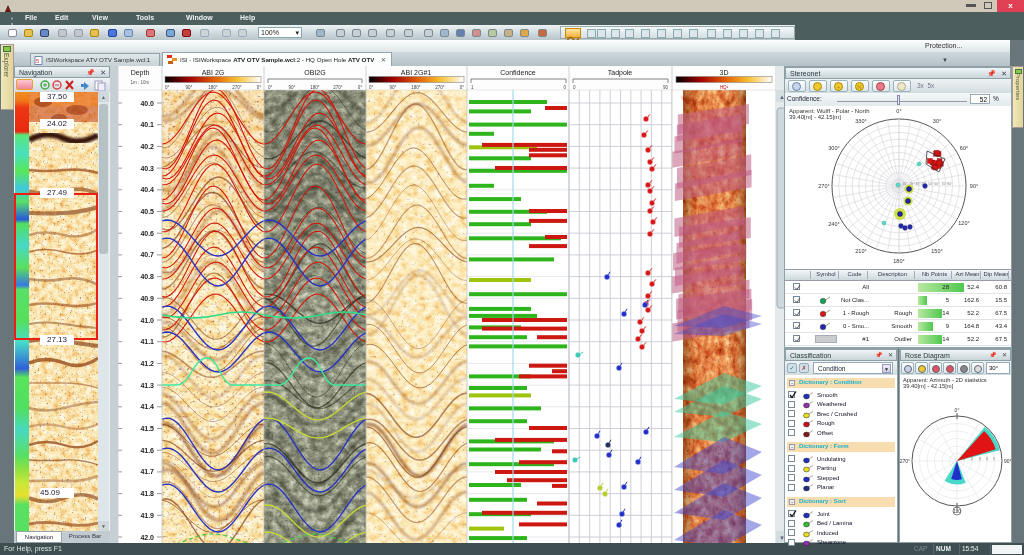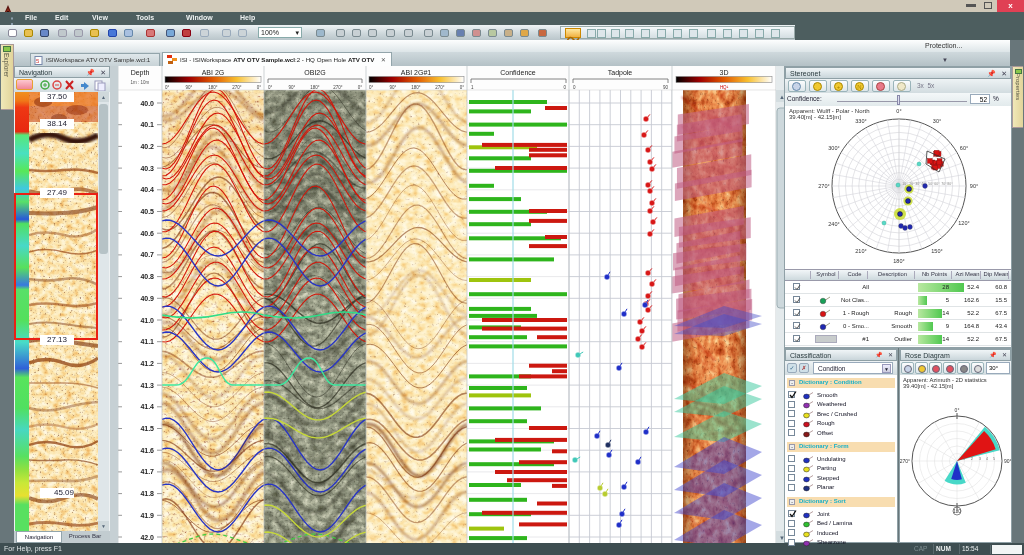--- a/index.html
+++ b/index.html
@@ -209,24 +209,24 @@
 <path d="M0,316 q17,5 35,0 t34,-6" stroke="#7a3008" stroke-width="2.7" fill="none" opacity="0.38"></path>
 <path d="M0,335 q17,-5 35,0 t34,-3" stroke="#944010" stroke-width="2.3" fill="none" opacity="0.38"></path>
 <path d="M0,353 q17,-6 35,0 t34,-4" stroke="#8a3808" stroke-width="2.3" fill="none" opacity="0.70"></path>
 <path d="M0,368 q17,1 35,0 t34,5" stroke="#7a3008" stroke-width="1.3" fill="none" opacity="0.61"></path>
 <path d="M0,389 q17,-1 35,0 t34,-5" stroke="#7a3008" stroke-width="2.7" fill="none" opacity="0.36"></path>
 <path d="M0,406 q17,7 35,0 t34,1" stroke="#7a3008" stroke-width="3.7" fill="none" opacity="0.58"></path>
 <path d="M0,432 q17,-3 35,0 t34,-1" stroke="#944010" stroke-width="2.8" fill="none" opacity="0.65"></path>
 </svg>
       <div class="abs" style="left:0px;top:101px;width:84px;height:147px;border:2px solid #ea2014"></div>
       <div class="abs" style="left:26px;top:0px;width:34px;height:10px;background:#fff;font-size:8px;color:#223;text-align:center;line-height:10px">37.50</div>
-      <div class="abs" style="left:26px;top:27px;width:34px;height:10px;background:#fff;font-size:8px;color:#223;text-align:center;line-height:10px">38.14</div>
+      <div class="abs" style="left:26px;top:27px;width:34px;height:10px;background:#fff;font-size:8px;color:#223;text-align:center;line-height:10px">24.02</div>
       <div class="abs" style="left:26px;top:96px;width:34px;height:10px;background:#fff;font-size:8px;color:#223;text-align:center;line-height:10px">27.49</div>
       <div class="abs" style="left:26px;top:243px;width:34px;height:10px;background:#fff;font-size:8px;color:#223;text-align:center;line-height:10px">27.13</div>
-      <div class="abs" style="left:26px;top:396px;width:34px;height:10px;background:#fff;font-size:8px;color:#223;text-align:right;line-height:10px">45.09</div>
+      <div class="abs" style="left:26px;top:396px;width:34px;height:10px;background:#fff;font-size:8px;color:#223;text-align:left;line-height:10px">45.09</div>
       <div class="abs" style="left:84px;top:0;width:11px;height:439px;background:#dfe6e9">
         <div class="abs" style="left:0;top:0;width:11px;height:10px;background:#cfd8db;text-align:center;font-size:5px;color:#567;line-height:10px">▲</div>
         <div class="abs" style="left:0;top:429px;width:11px;height:10px;background:#cfd8db;text-align:center;font-size:5px;color:#567;line-height:10px">▼</div>
         <div class="abs" style="left:1px;top:12px;width:9px;height:150px;background:#b6c2c6;border-radius:3px"></div>
       </div>
     </div>
     <div class="abs" style="left:0;top:465px;width:96px;height:12px;background:#c2ccd0">
       <div class="abs" style="left:2px;top:0;width:46px;height:12px;background:#fff;border:1px solid #93a5ab;font-size:6px;text-align:center;line-height:11px;color:#223">Navigation</div>
       <div class="abs" style="left:48px;top:0;width:46px;height:12px;font-size:6px;text-align:center;line-height:11px;color:#334">Process Bar</div>
     </div>

